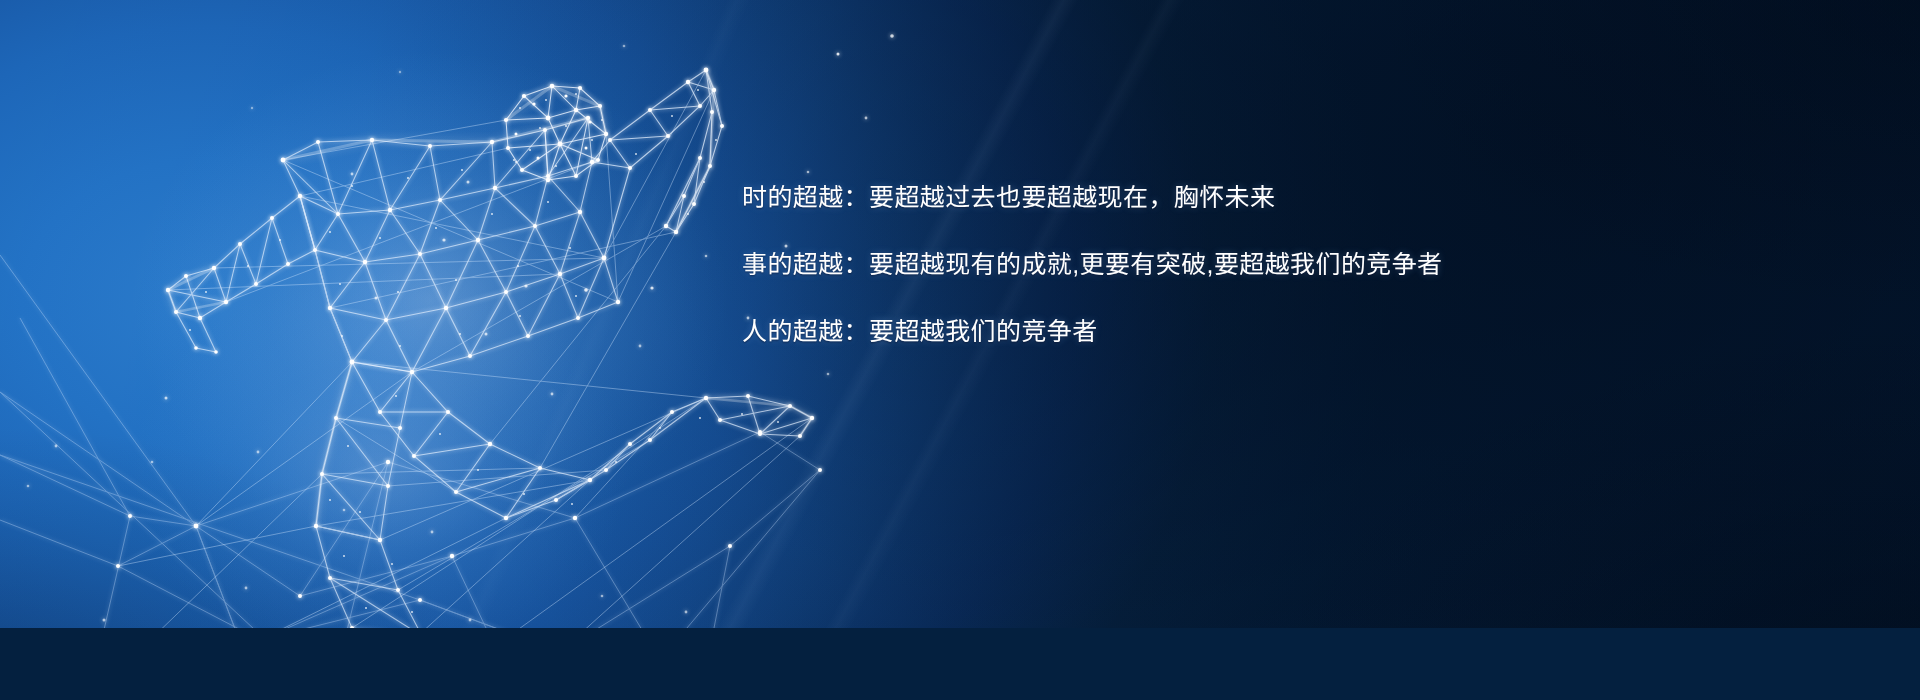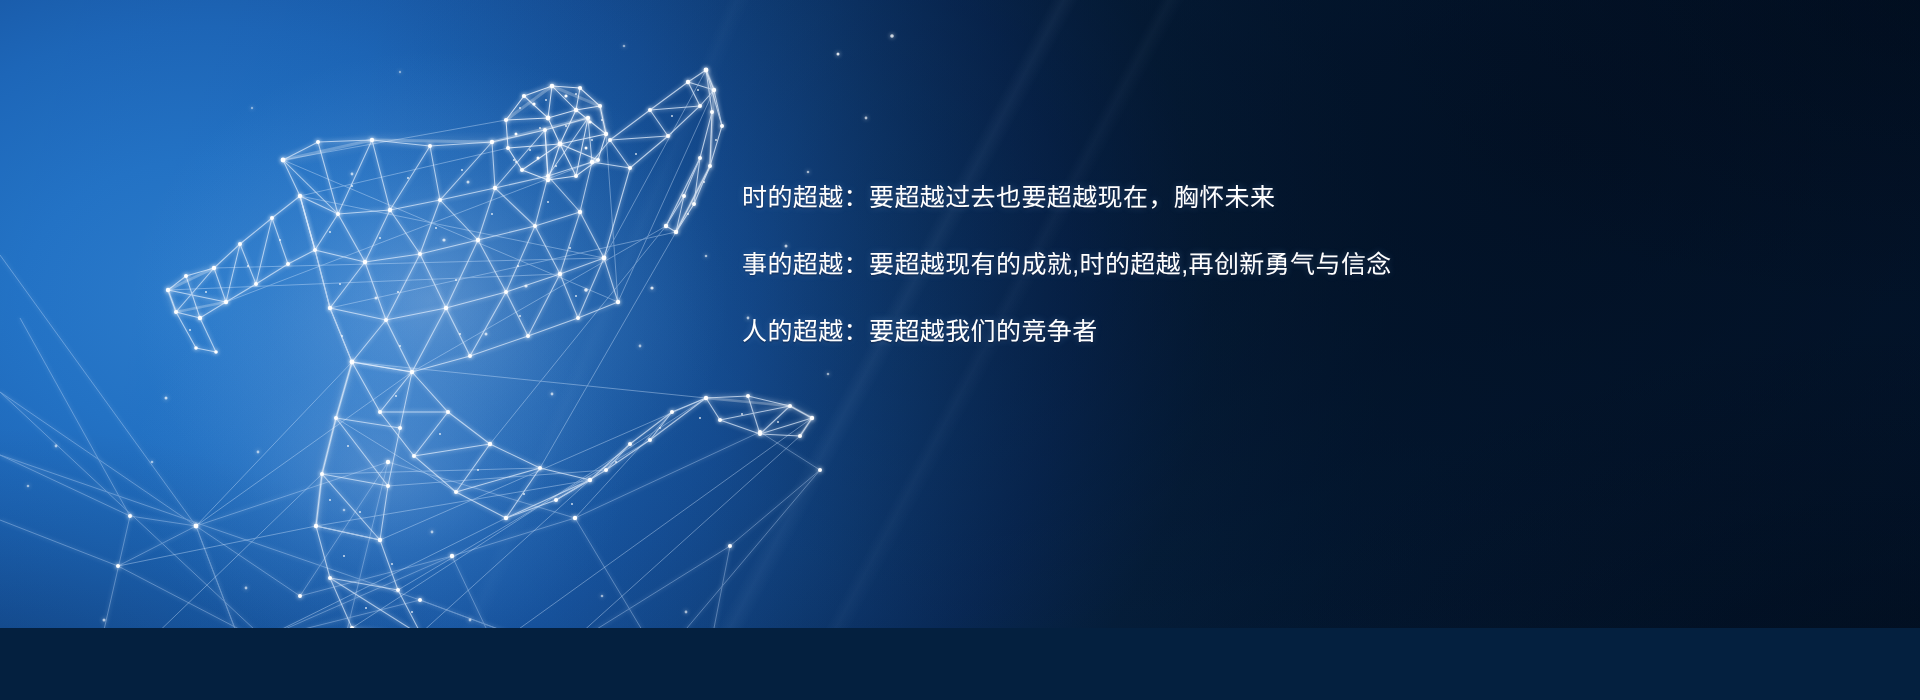--- a/index.html
+++ b/index.html
@@ -590,17 +590,17 @@
       <path d="M506 120 L552 86 L600 106 L606 134" stroke="#ffffff" stroke-width="3" fill="none"></path>
       <path d="M706 70 L714 90 L710 166 L676 232" stroke="#ffffff" stroke-width="2.5" fill="none"></path>
       <path d="M214 268 L168 290 L176 312 L226 302" stroke="#ffffff" stroke-width="2.5" fill="none"></path>
       <path d="M352 362 L336 418 L322 474 L316 526" stroke="#ffffff" stroke-width="2.5" fill="none"></path>
       <path d="M706 398 L790 406 L812 418 L800 436" stroke="#ffffff" stroke-width="2.5" fill="none"></path>
     </g>
   </svg>
 
   <div class="text-block">
     <p class="hero-line">时的超越：要超越过去也要超越现在，胸怀未来</p>
-    <p class="hero-line">事的超越：要超越现有的成就,时的超越,再创新勇气与信念</p>
+    <p class="hero-line">事的超越：要超越现有的成就,更要有突破,要超越我们的竞争者</p>
     <p class="hero-line">人的超越：要超越我们的竞争者</p>
   </div>
 
 </div>
 
 </body></html>

